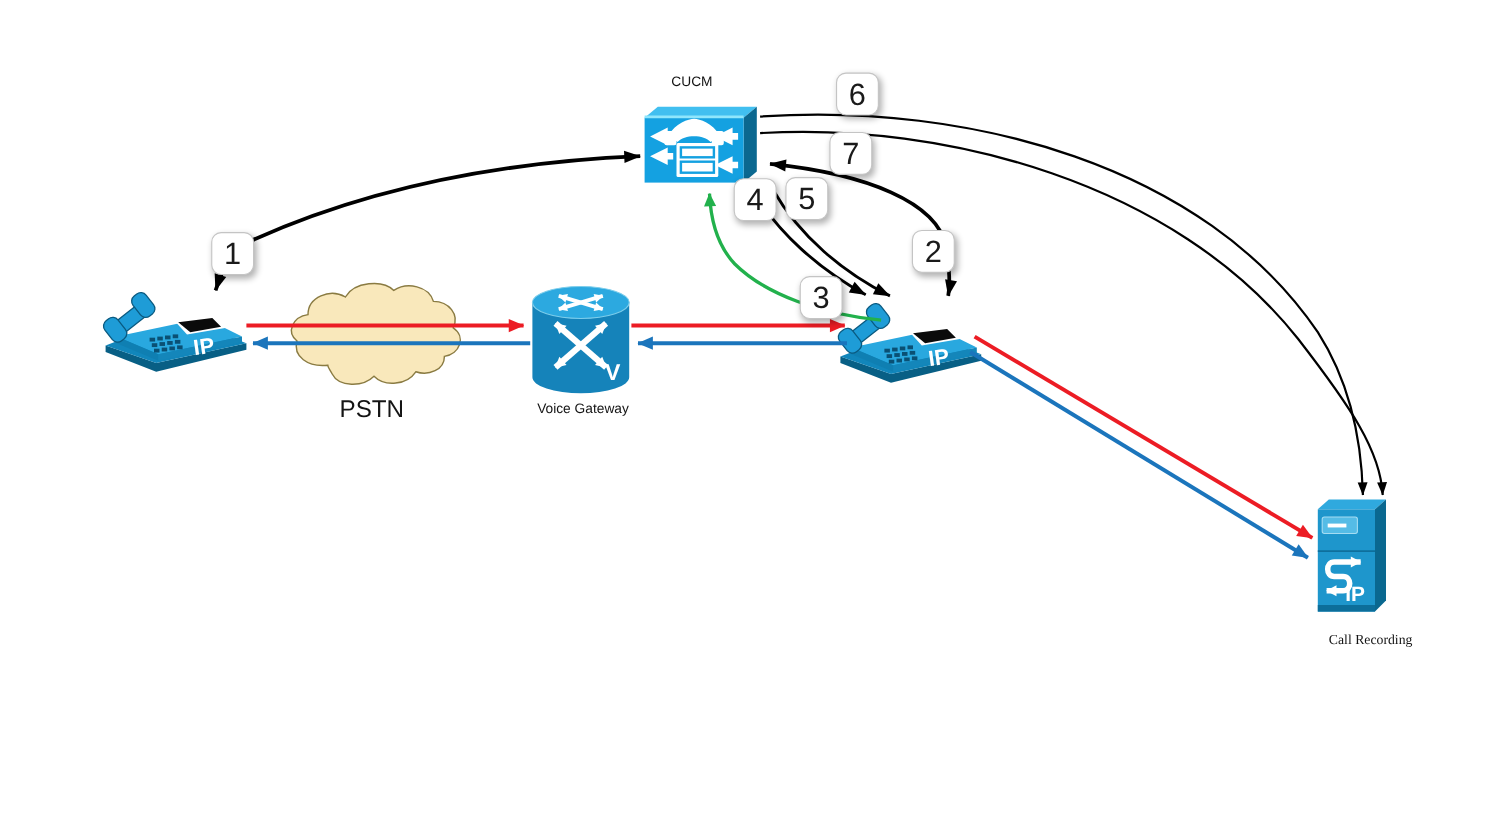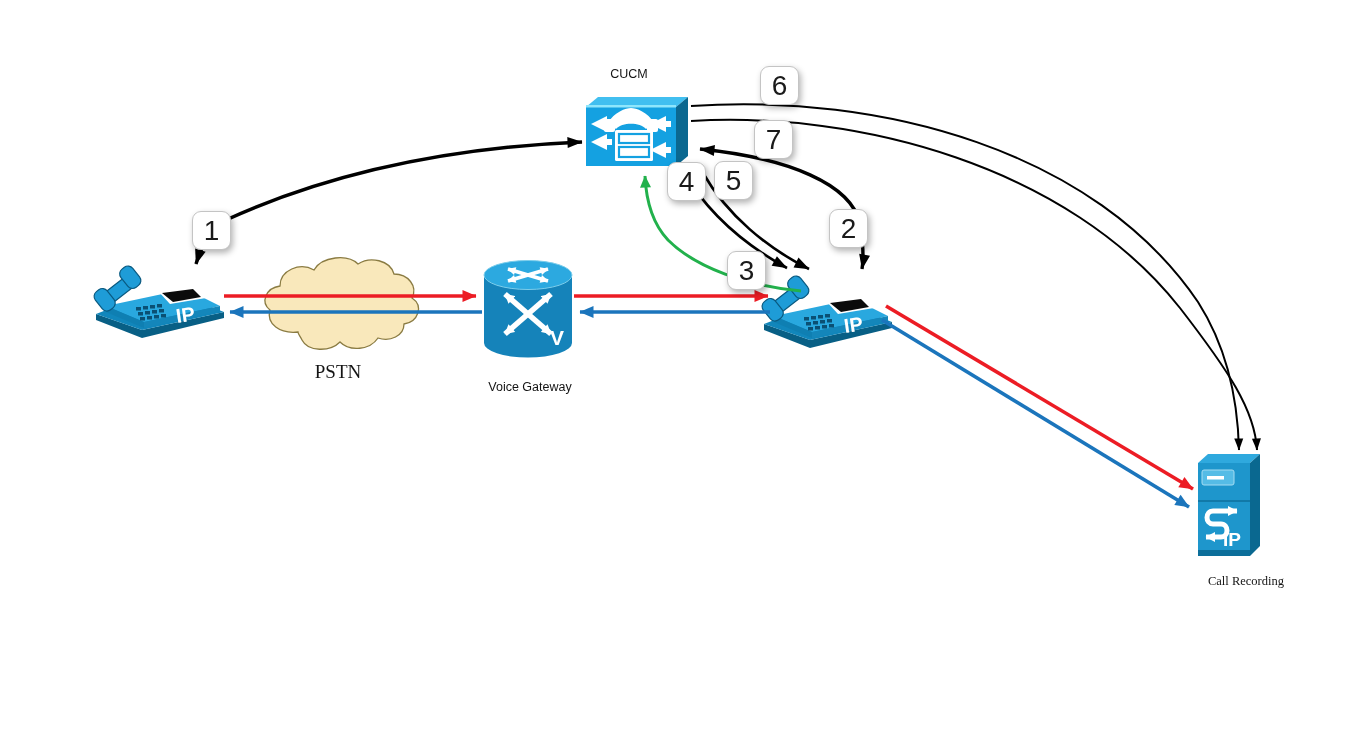--- a/index.html
+++ b/index.html
@@ -4,21 +4,21 @@
 <style>
   html,body{margin:0;padding:0;background:#fff;}
   #canvas{
     position:relative;width:1362px;height:746px;background:#ffffff;overflow:hidden;
     font-family:"Liberation Sans","DejaVu Sans",sans-serif;
   }
   .abs{position:absolute;}
   .node-label{
     position:absolute;text-align:center;color:#141414;font-size:12.5px;line-height:14px;
   }
-  .node-label.big{font-size:19px;line-height:18px;font-family:Liberation Serif, serif;}
+  .node-label.big{font-size:22px;line-height:18px;}
   .badge{
     position:absolute;width:37px;height:37px;background:#ffffff;
     border:1px solid #c4c4c4;border-radius:9px;
     box-shadow:2px 3px 6px rgba(0,0,0,0.30);
     display:flex;align-items:center;justify-content:center;
     font-size:28px;color:#1a1a1a;z-index:6;
   }
   .layer-icons{z-index:2;}
   .layer-arrows{z-index:5;}
   svg{display:block;}
@@ -219,16 +219,16 @@
     </div>
   <div class="badge" style="left:760px;top:66px;">
       <span>6</span>
     </div>
   <div class="badge" style="left:754px;top:120px;">
       <span>7</span>
     </div>
 
   <div class="node-label" style="left:569px;top:67px;width:120px;">CUCM</div>
   <div class="node-label big" style="left:278px;top:363px;width:120px;">PSTN</div>
-  <div class="node-label" style="left:460px;top:380px;width:140px;">Voice Gateway</div>
+  <div class="node-label" style="left:460px;top:364px;width:140px;">Voice Gateway</div>
   <div class="node-label" style="left:1176px;top:574px;width:140px;font-family:Liberation Serif, serif;">Call Recording</div>
 
 </div>
 
 </body></html>

